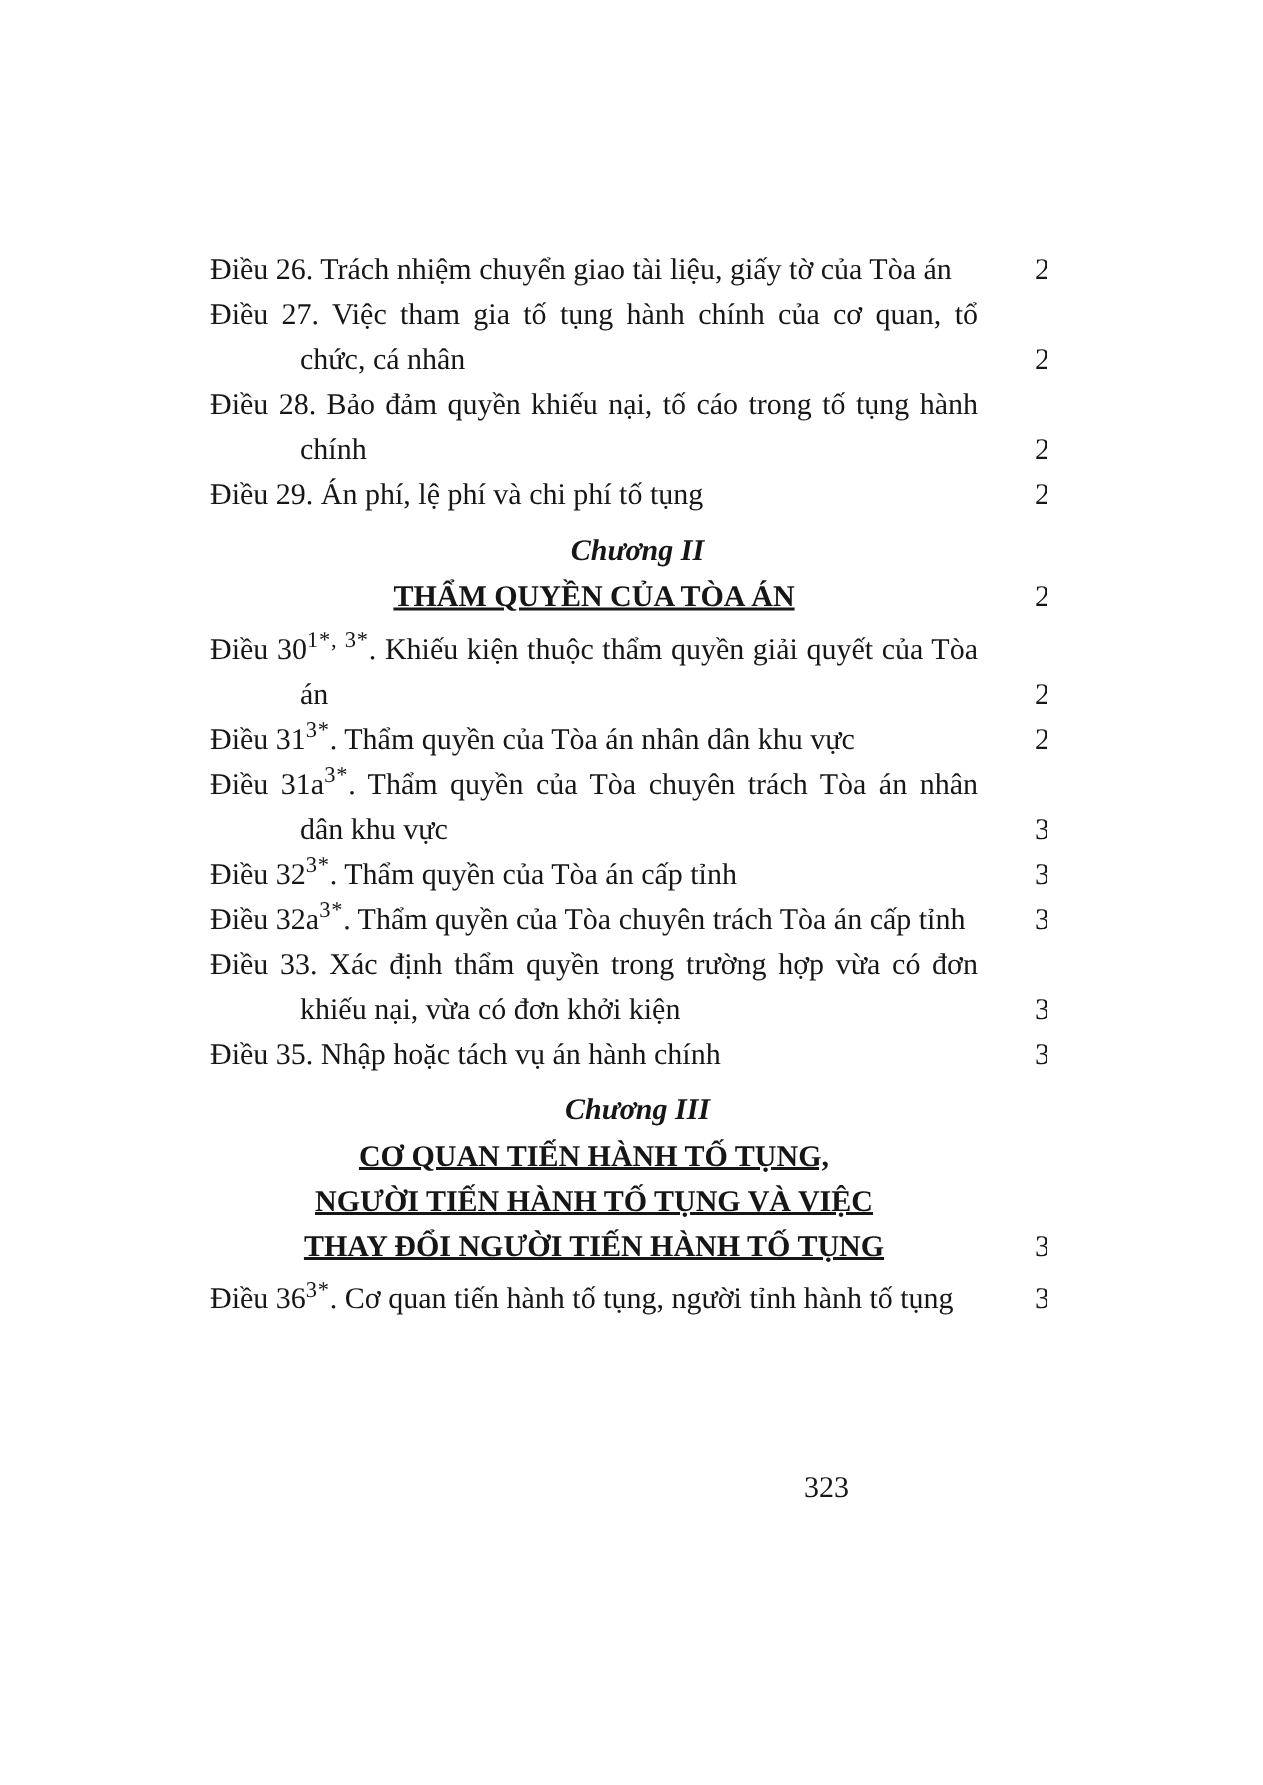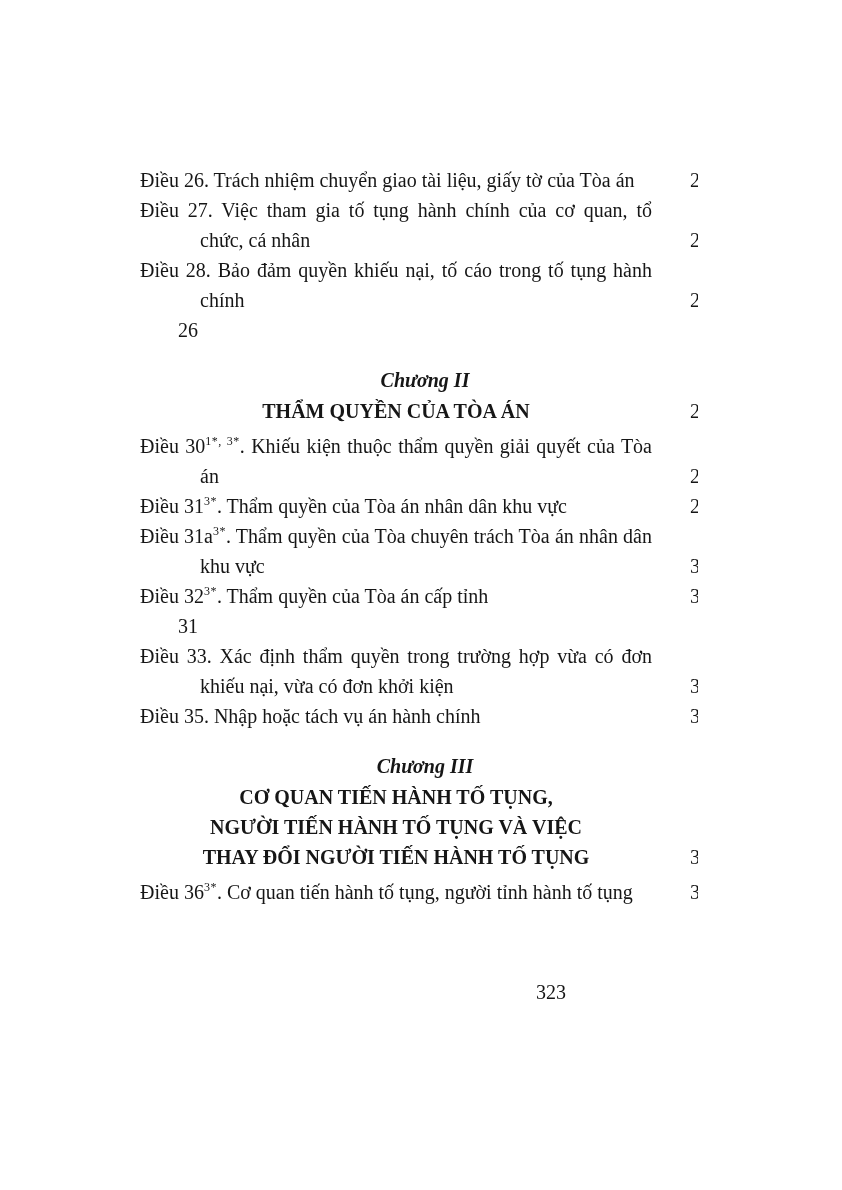--- a/index.html
+++ b/index.html
@@ -35,47 +35,48 @@
     text-indent: -60px;
   }
   .entry-page {
     flex: 0 0 44px;
     margin-left: 14px;
     font-size: 20px;
     line-height: 30px;
     text-align: right;
   }
   sup.fn {
-    font-size: 12px;
+    font-size: 15px;
     line-height: 0;
     vertical-align: super;
     letter-spacing: 0.5px;
   }
   .it { }
   .chapter {
-    margin-top: 19px;
+    margin-top: 6px;
     margin-bottom: 5px;
   }
   .chapter-label {
     text-align: center;
     font-size: 20px;
     line-height: 32px;
     font-weight: bold;
     font-style: italic;
   }
   .chapter-row {
     display: flex;
     align-items: flex-end;
   }
   .chapter-title {
     flex: 1 1 auto;
     text-align: center;
     font-size: 20px;
     line-height: 30px;
     font-weight: bold;
+    text-decoration: underline;
   }
   .chapter-title-line { text-align: center; }
   .folio {
     position: absolute;
     right: 132px;
     top: 978px;
     font-size: 20px;
     line-height: 28px;
   }
 </style>
@@ -94,20 +95,21 @@
       <div class="entry-text"><span>Điều 27.</span><sup class="fn"></sup><span> Việc tham gia tố tụng hành chính của cơ quan, tổ chức, cá nhân</span></div>
       <div class="entry-page">25</div>
     </div>
 
     <div class="entry">
       <div class="entry-text"><span>Điều 28.</span><sup class="fn"></sup><span> Bảo đảm quyền khiếu nại, tố cáo trong tố tụng hành chính</span></div>
       <div class="entry-page">26</div>
     </div>
 
     <div class="entry">
+      <div class="entry-text"><span>Điều 29.</span><sup class="fn"></sup><span> Án phí, lệ phí và chi phí tố tụng</span></div>
       <div class="entry-page">26</div>
     </div>
 
     <div class="chapter">
       <div class="chapter-label">Chương II</div>
       <div class="chapter-row">
         <div class="chapter-title">
           <div class="chapter-title-line">THẨM QUYỀN CỦA TÒA ÁN</div>
         </div>
         <div class="entry-page">26</div>
@@ -128,20 +130,21 @@
       <div class="entry-text"><span class="it">Điều 31a</span><sup class="fn it">3*</sup><span class="it">. Thẩm quyền của Tòa chuyên trách Tòa án nhân dân khu vực</span></div>
       <div class="entry-page">30</div>
     </div>
 
     <div class="entry">
       <div class="entry-text"><span class="it">Điều 32</span><sup class="fn it">3*</sup><span class="it">. Thẩm quyền của Tòa án cấp tỉnh</span></div>
       <div class="entry-page">31</div>
     </div>
 
     <div class="entry">
+      <div class="entry-text"><span class="it">Điều 32a</span><sup class="fn it">3*</sup><span class="it">. Thẩm quyền của Tòa chuyên trách Tòa án cấp tỉnh</span></div>
       <div class="entry-page">31</div>
     </div>
 
     <div class="entry">
       <div class="entry-text"><span>Điều 33.</span><sup class="fn"></sup><span> Xác định thẩm quyền trong trường hợp vừa có đơn khiếu nại, vừa có đơn khởi kiện</span></div>
       <div class="entry-page">31</div>
     </div>
 
 
     <div class="entry">

